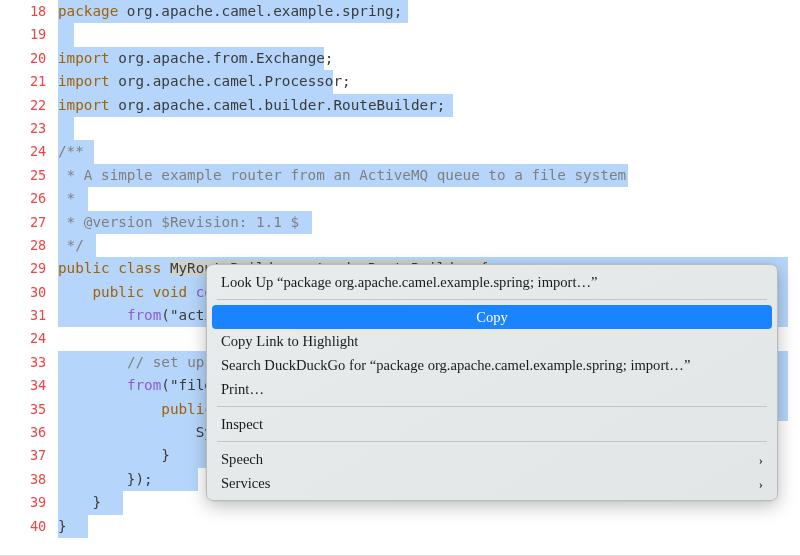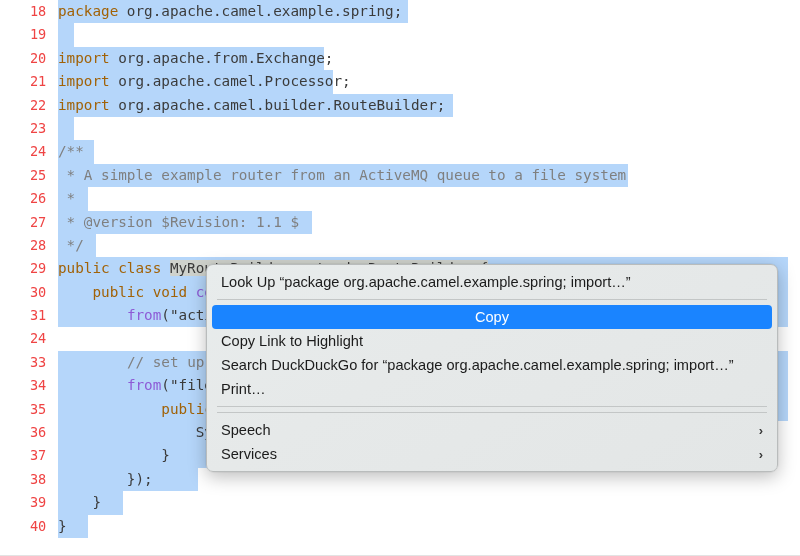--- a/index.html
+++ b/index.html
@@ -77,21 +77,21 @@
   #context-menu {
     position: absolute;
     left: 206px;
     top: 264px;
     width: 570px;
     background: linear-gradient(150deg, #e8ecec 0%, #e6e9e9 40%, #e3e6e6 100%);
     border: 0.5px solid #b9bcbc;
     border-radius: 7px;
     box-shadow: 0 5px 18px rgba(0,0,0,0.26), 0 0 0 0.5px rgba(0,0,0,0.07);
     padding: 5px 0 5px 0;
-    font-family: Liberation Sans, sans-serif;
+    font-family: Liberation Serif, serif;
     overflow: hidden;
     z-index: 10;
   }
 
   .menu-item {
     height: 24px;
     line-height: 24px;
     margin: 0 5px;
     padding: 0 9px;
     font-size: 14.6px;
@@ -167,20 +167,23 @@
     <div class="menu-item">
       <span class="mi-label">Copy Link to Highlight</span>
     </div>
     <div class="menu-item">
       <span class="mi-label">Search DuckDuckGo for “package org.apache.camel.example.spring;  import…”</span>
     </div>
     <div class="menu-item">
       <span class="mi-label">Print…</span>
     </div>
     <div class="menu-sep"></div>
+    <div class="menu-item">
+      <span class="mi-label">Inspect</span>
+    </div>
     <div class="menu-sep"></div>
     <div class="menu-item">
       <span class="mi-label">Speech</span>
       <span class="chev">›</span>
     </div>
     <div class="menu-item">
       <span class="mi-label">Services</span>
       <span class="chev">›</span>
     </div>
   </div>

